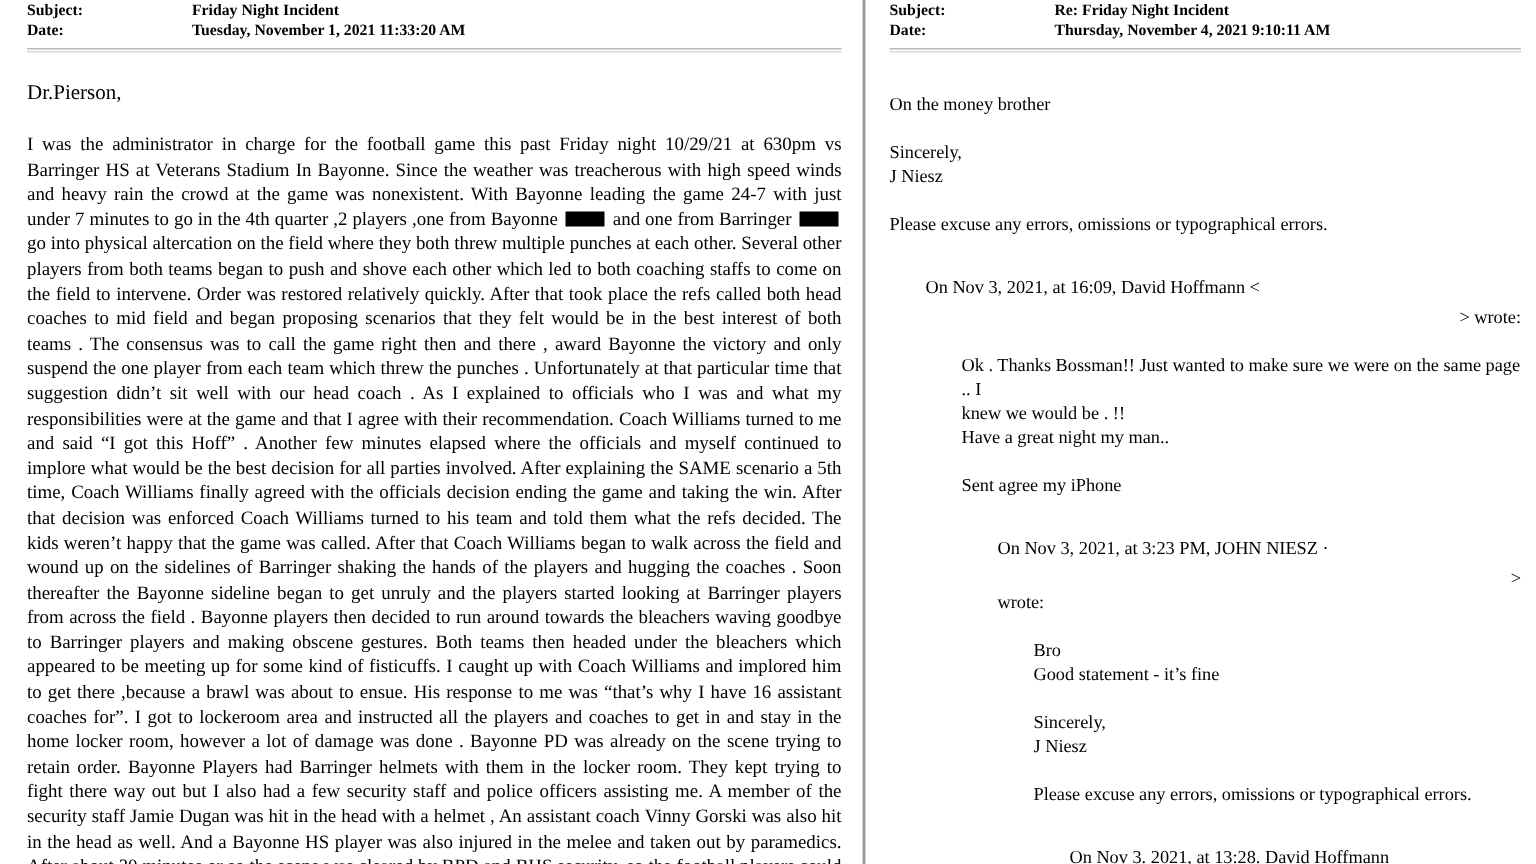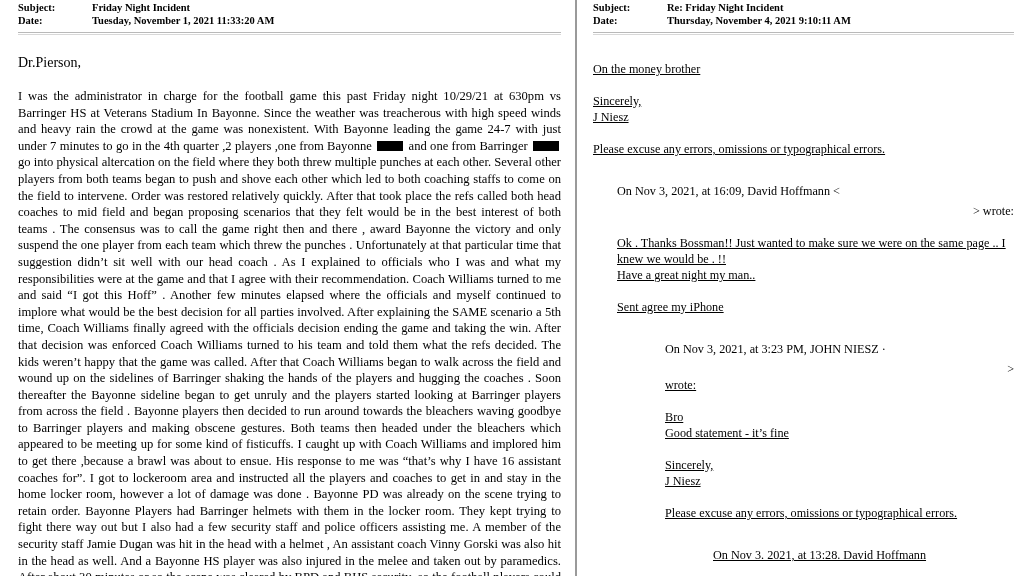--- a/index.html
+++ b/index.html
@@ -29,21 +29,21 @@
   }
   .pane-right{width:447px;padding:0 10px 0 16px;}
 
   
   .hdr{
     padding-top:2px;
     font-family:"Liberation Serif", serif;
     font-size:10.5px;
     line-height:12.5px;
   }
-  .hdr-row{display:flex;}
+  .hdr-row{display:flex;gap:36px;}
   .hdr-label{
     width:74px;
     font-weight:bold;
     flex:0 0 74px;
   }
   .hdr-val{flex:1 1 auto;font-weight:bold;}
   .hdr-rule{
     height:1px;
     background:#b9b9b9;
     margin-top:5px;
@@ -71,29 +71,28 @@
     width:26px;height:10px;
     background:#000;
     vertical-align:-1px;
     margin:0 2px;
   }
 
   
   .r-line{
     font-size:12.2px;
     line-height:16px;
-    text-decoration:underline;
   }
   .r-gap-lg{margin-top:26px;}
   .r-gap-md{margin-top:16px;}
 
   .quote1{margin-left:24px;}
   .quote2{margin-left:48px;}
   .quote3{margin-left:48px;}
-  .quote-inner{}
+  .quote-inner{margin-left:24px;}
 
   .wrote-row{
     display:flex;
     align-items:flex-start;
     font-size:12.2px;
     line-height:16px;
   }
   .wrote-from{white-space:nowrap;}
   .wrote-spacer{
     flex:1 1 auto;

